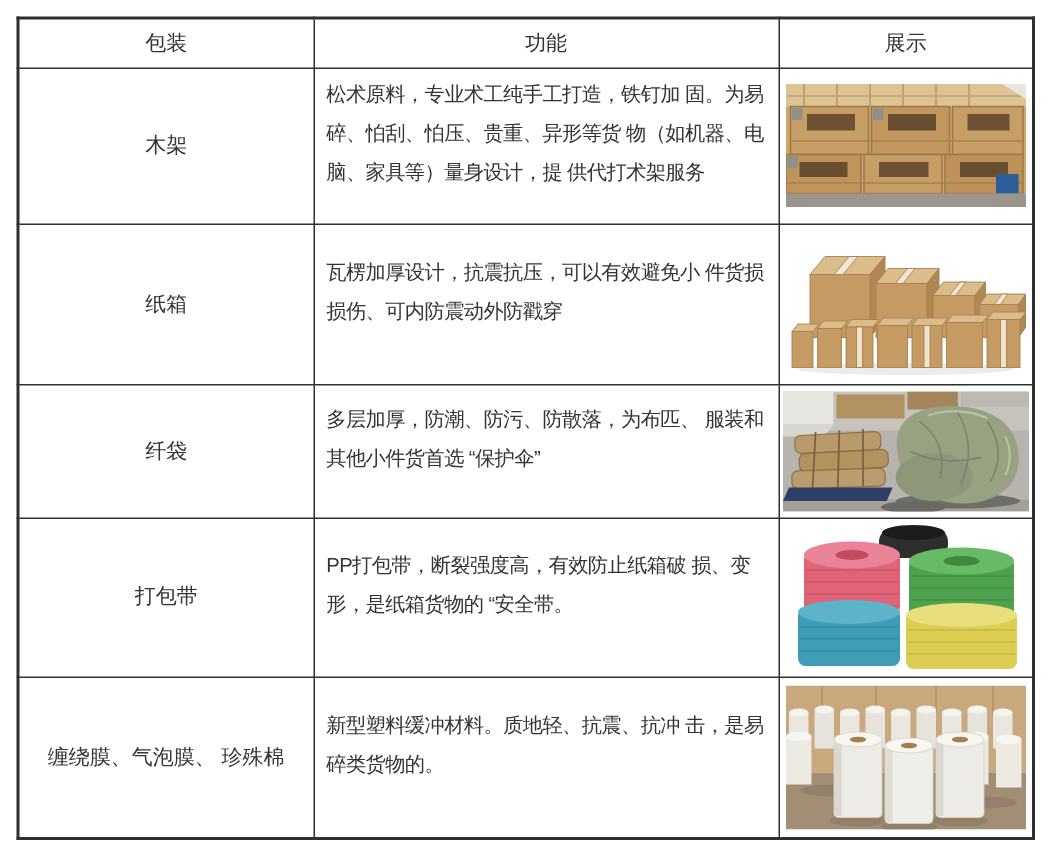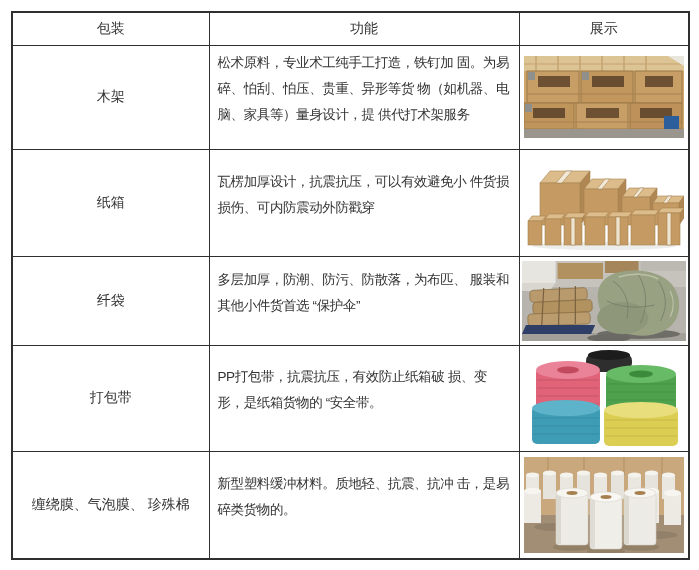--- a/index.html
+++ b/index.html
@@ -174,21 +174,21 @@
               <path d="M150,30 C154,38 154,48 150,56"></path>
             </g>
             <ellipse cx="88" cy="77" rx="22" ry="4" fill="#6b6964"></ellipse>
           </svg>
         </div>
       </td>
     </tr>
 
     <tr>
       <td class="pack">打包带</td>
-      <td class="func">PP打包带，抗震抗压，有效防止纸箱破 损、变形，是纸箱货物的 “安全带。</td>
+      <td class="func">PP打包带，断裂强度高，有效防止纸箱破 损、变形，是纸箱货物的 “安全带。</td>
       <td class="photo">
         <div class="img w160 h96">
           <svg viewBox="0 0 160 96" preserveAspectRatio="none">
             <rect width="160" height="96" fill="#ffffff"></rect>
             <rect x="62" y="2" width="46" height="20" rx="9" fill="#2e2e2e"></rect>
             <ellipse cx="85" cy="5" rx="21" ry="5" fill="#1c1c1c"></ellipse>
             <rect x="12" y="18" width="64" height="42" rx="5" fill="#e06377"></rect>
             <g stroke="#b34a5c" stroke-width="1" opacity="0.5">
               <line x1="13" y1="30" x2="75" y2="30"></line>
                   <line x1="13" y1="38" x2="75" y2="38"></line>

